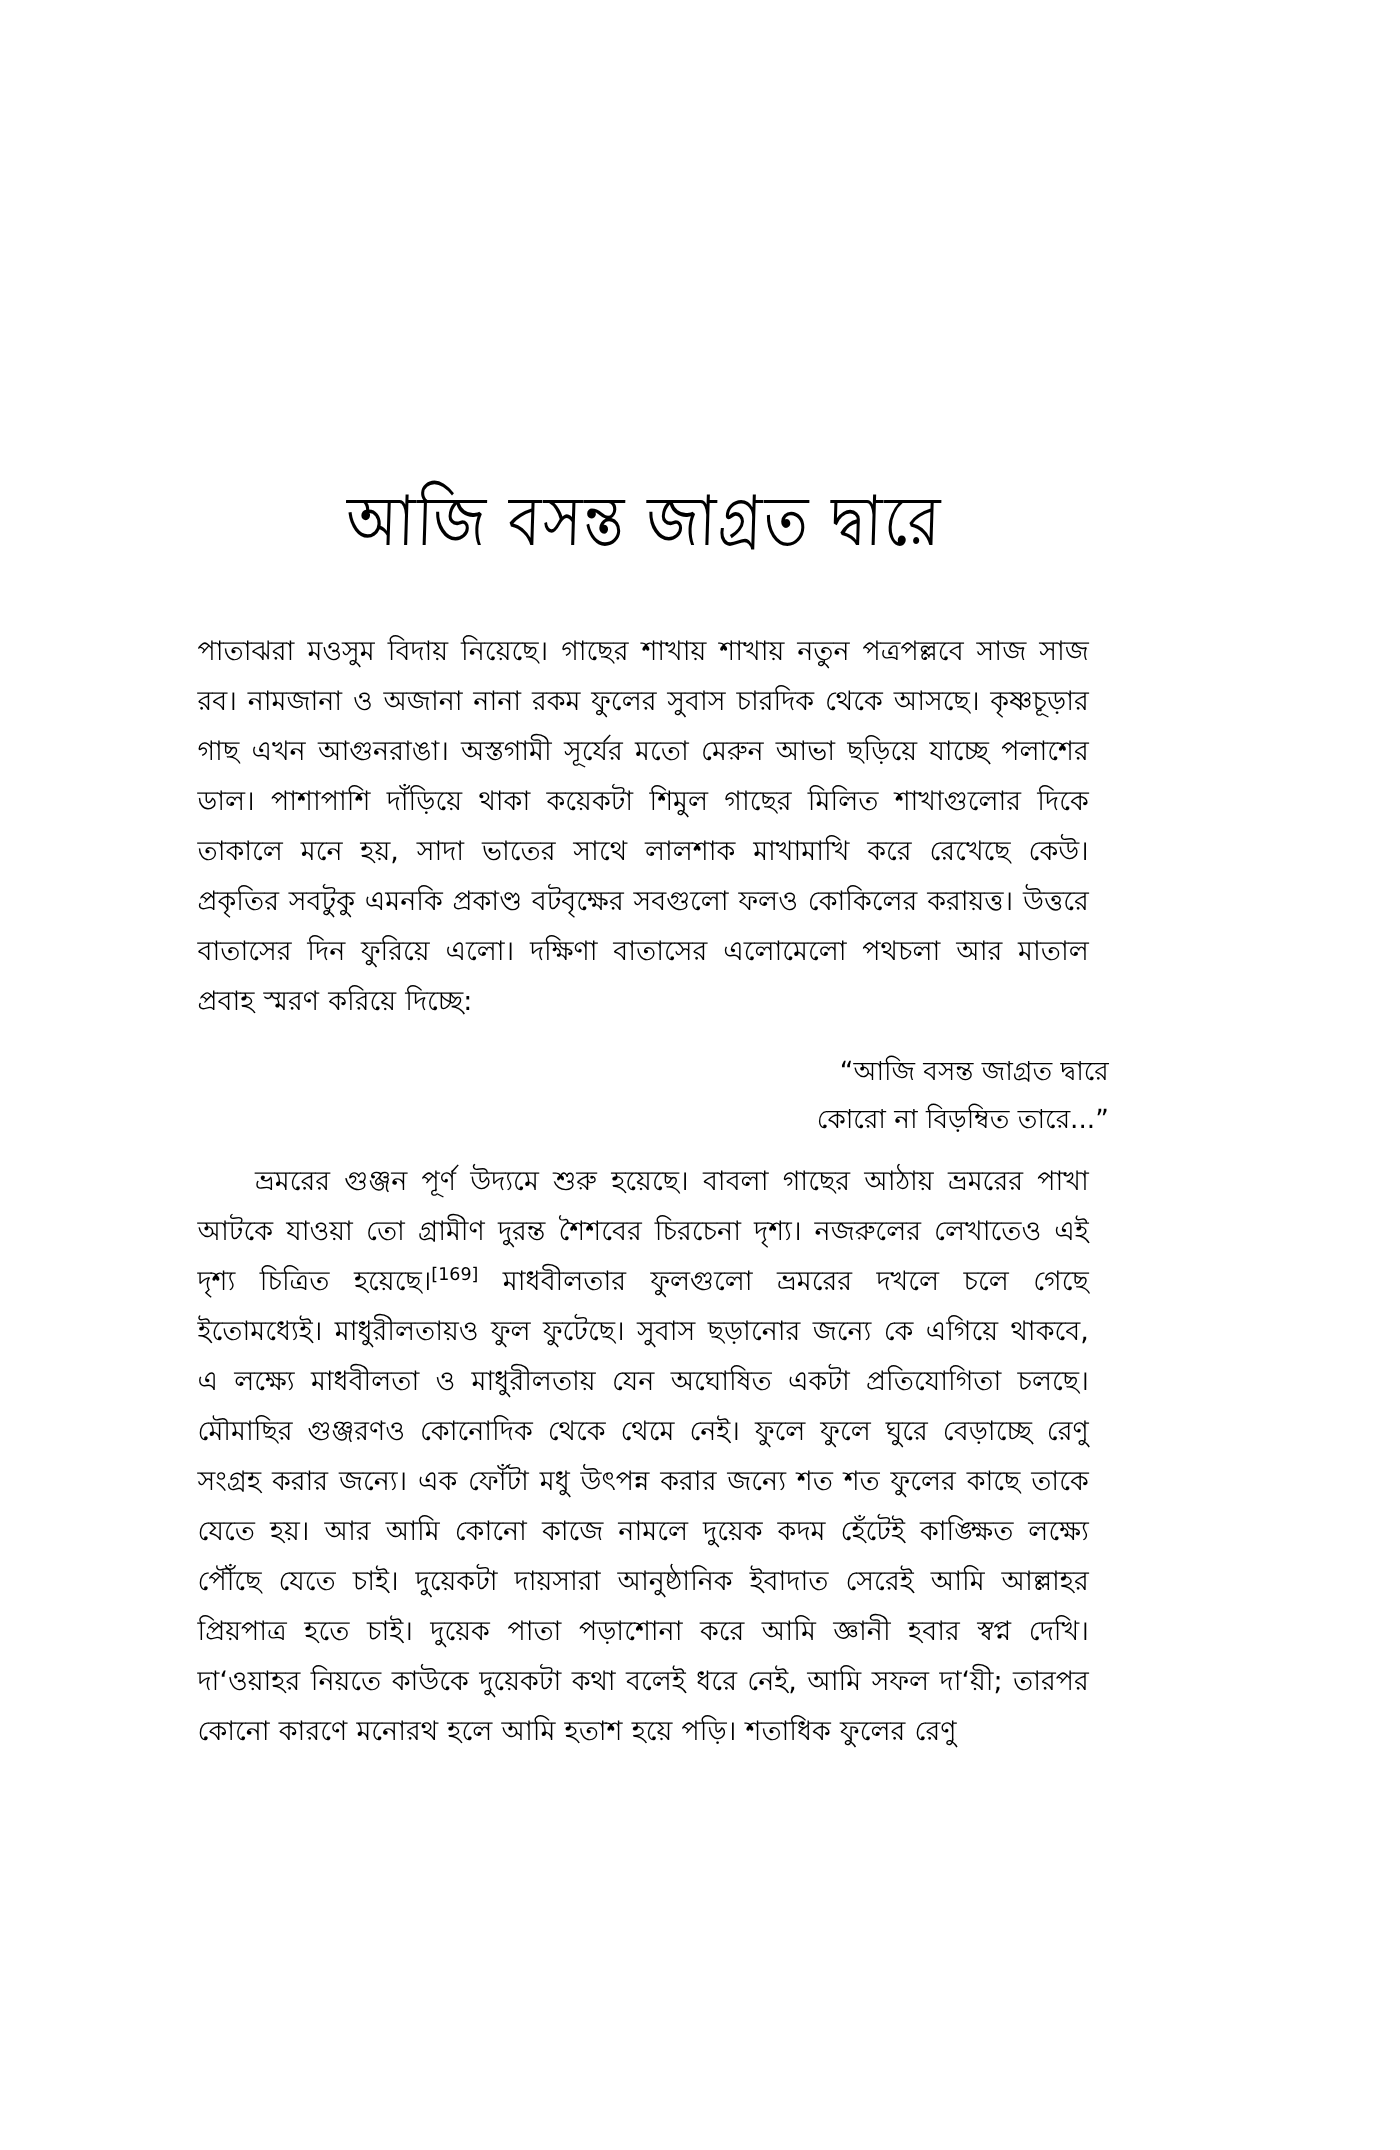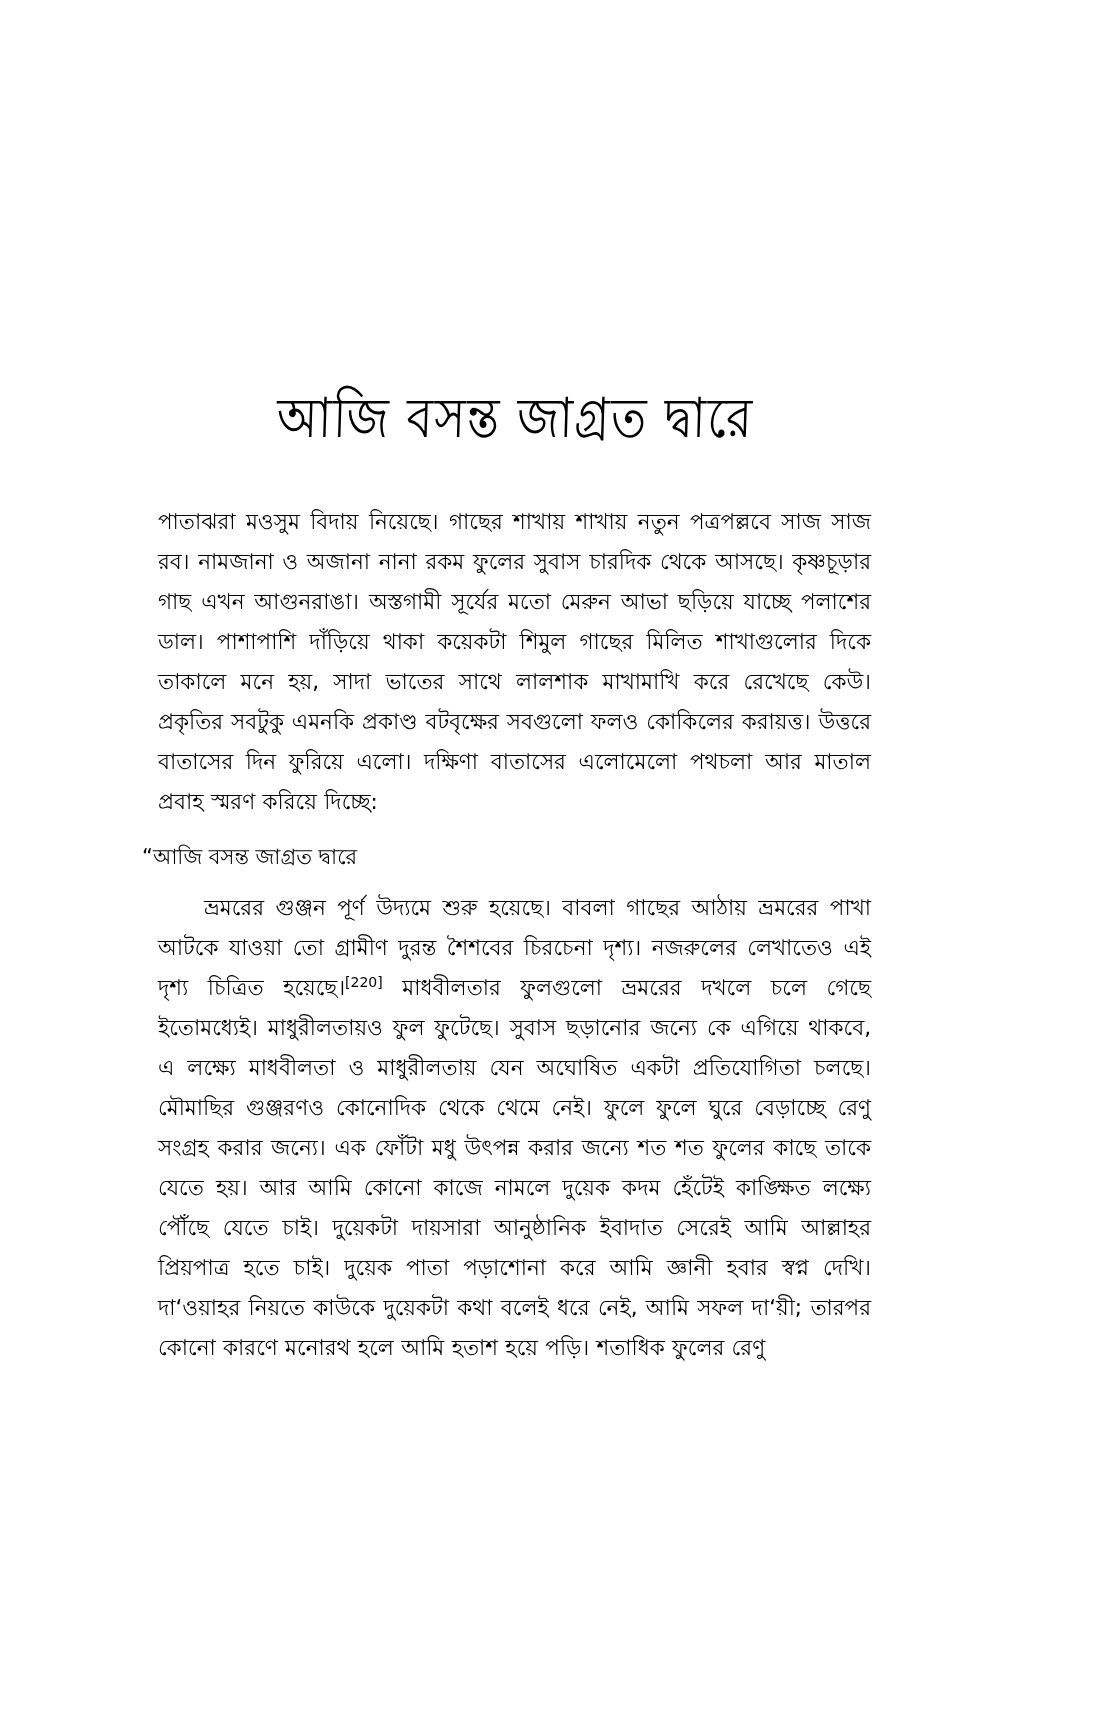--- a/index.html
+++ b/index.html
@@ -69,21 +69,21 @@
   .para.indent {
     text-indent: 46px;
   }
   .para.tight {
     margin-top: 0;
   }
 
   
   .verse {
     margin: 14px 0 12px 0;
-    text-align: left;
+    text-align: right;
     font-family: "DejaVu Sans", "Liberation Sans", sans-serif;
     font-size: 21px;
     line-height: 38px;
     color: #000;
   }
   .verse .vline {
     display: block;
     white-space: nowrap;
   }
 
@@ -100,21 +100,22 @@
   <div class="content">
 
     <div class="title-block">
       <span class="title">আজি বসন্ত জাগ্রত দ্বারে</span>
     </div>
 
     <p class="para first">পাতাঝরা মওসুম বিদায় নিয়েছে। গাছের শাখায় শাখায় নতুন পত্রপল্লবে সাজ সাজ রব। নামজানা ও অজানা নানা রকম ফুলের সুবাস চারদিক থেকে আসছে। কৃষ্ণচূড়ার গাছ এখন আগুনরাঙা। অস্তগামী সূর্যের মতো মেরুন আভা ছড়িয়ে যাচ্ছে পলাশের ডাল। পাশাপাশি দাঁড়িয়ে থাকা কয়েকটা শিমুল গাছের মিলিত শাখাগুলোর দিকে তাকালে মনে হয়, সাদা ভাতের সাথে লালশাক মাখামাখি করে রেখেছে কেউ। প্রকৃতির সবটুকু এমনকি প্রকাণ্ড বটবৃক্ষের সবগুলো ফলও কোকিলের করায়ত্ত। উত্তরে বাতাসের দিন ফুরিয়ে এলো। দক্ষিণা বাতাসের এলোমেলো পথচলা আর মাতাল প্রবাহ স্মরণ করিয়ে দিচ্ছে:</p>
 
     <div class="verse">
       <span class="vline">“আজি বসন্ত জাগ্রত দ্বারে</span>
+      <span class="vline">কোরো না বিড়ম্বিত তারে...”</span>
     </div>
 
     <p class="para indent tight">
-      <span>ভ্রমরের গুঞ্জন পূর্ণ উদ্যমে শুরু হয়েছে। বাবলা গাছের আঠায় ভ্রমরের পাখা আটকে যাওয়া তো গ্রামীণ দুরন্ত শৈশবের চিরচেনা দৃশ্য। নজরুলের লেখাতেও এই দৃশ্য চিত্রিত হয়েছে।</span><span class="fn">[220]</span>
+      <span>ভ্রমরের গুঞ্জন পূর্ণ উদ্যমে শুরু হয়েছে। বাবলা গাছের আঠায় ভ্রমরের পাখা আটকে যাওয়া তো গ্রামীণ দুরন্ত শৈশবের চিরচেনা দৃশ্য। নজরুলের লেখাতেও এই দৃশ্য চিত্রিত হয়েছে।</span><span class="fn">[169]</span>
       <span>মাধবীলতার ফুলগুলো ভ্রমরের দখলে চলে গেছে ইতোমধ্যেই। মাধুরীলতায়ও ফুল ফুটেছে। সুবাস ছড়ানোর জন্যে কে এগিয়ে থাকবে, এ লক্ষ্যে মাধবীলতা ও মাধুরীলতায় যেন অঘোষিত একটা প্রতিযোগিতা চলছে। মৌমাছির গুঞ্জরণও কোনোদিক থেকে থেমে নেই। ফুলে ফুলে ঘুরে বেড়াচ্ছে রেণু সংগ্রহ করার জন্যে। এক ফোঁটা মধু উৎপন্ন করার জন্যে শত শত ফুলের কাছে তাকে যেতে হয়। আর আমি কোনো কাজে নামলে দুয়েক কদম হেঁটেই কাঙ্ক্ষিত লক্ষ্যে পৌঁছে যেতে চাই। দুয়েকটা দায়সারা আনুষ্ঠানিক ইবাদাত সেরেই আমি আল্লাহর প্রিয়পাত্র হতে চাই। দুয়েক পাতা পড়াশোনা করে আমি জ্ঞানী হবার স্বপ্ন দেখি। দা‘ওয়াহর নিয়তে কাউকে দুয়েকটা কথা বলেই ধরে নেই, আমি সফল দা‘য়ী; তারপর কোনো কারণে মনোরথ হলে আমি হতাশ হয়ে পড়ি। শতাধিক ফুলের রেণু</span>
     </p>
 
   </div>
 </div>
 
 </body></html>

